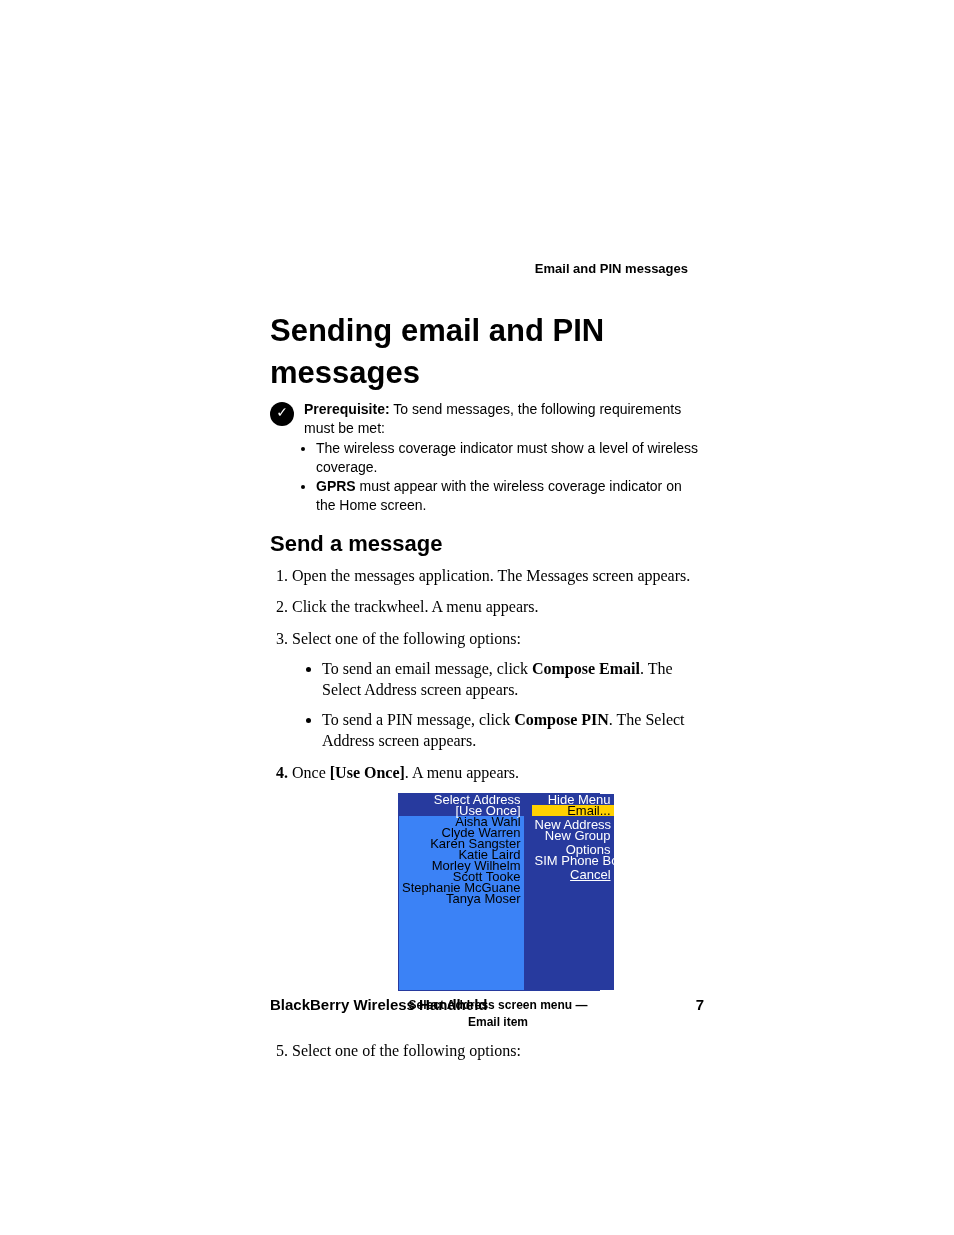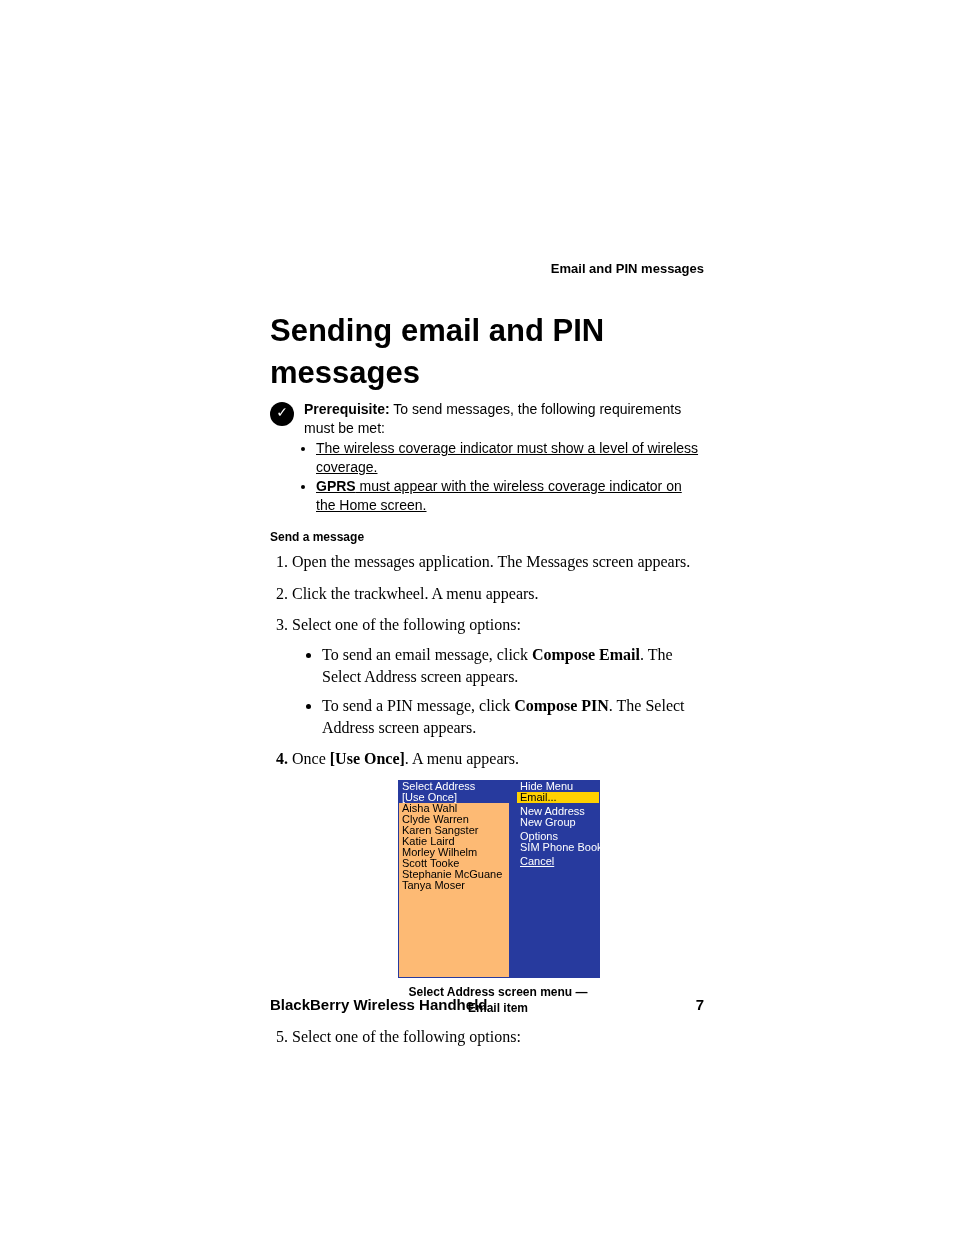--- a/index.html
+++ b/index.html
@@ -15,21 +15,21 @@
     height: 1235px;
     margin: 0 auto;
     padding: 250px 250px 60px 270px;
     position: relative;
     font-size: 16px;
     line-height: 1.35;
   }
   .running-head {
     position: absolute;
     top: 260px;
-    right: 250px;
+    right: 266px;
     font-family: Arial, Helvetica, sans-serif;
     font-weight: 700;
     font-size: 13px;
   }
   h1.title {
     font-family: Arial, Helvetica, sans-serif;
     font-weight: 800;
     font-size: 31px;
     margin: 60px 0 6px 0;
   }
@@ -56,26 +56,25 @@
     font-size: 14px;
     line-height: 1.35;
   }
   .prereq-text .label {
     font-weight: 700;
   }
   .prereq-text ul {
     margin: 2px 0 0 0;
     padding-left: 12px;
     list-style: disc;
-    text-decoration: underline;
   }
   h2.subtitle {
     font-family: Arial, Helvetica, sans-serif;
     font-weight: 800;
-    font-size: 12px;
+    font-size: 22px;
     margin: 12px 0 6px 0;
   }
   ol.steps {
     margin: 0 0 0 0;
     padding-left: 22px;
   }
   ol.steps > li {
     margin-bottom: 10px;
   }
   ol.steps > li.bold-number::marker {
@@ -94,27 +93,28 @@
 
   
   .device-figure {
     margin: 10px auto 4px auto;
     width: 200px;
   }
   .device {
     width: 200px;
     height: 196px;
     border: 1px solid #273a9e;
-    background: #fdba74;
+    background: #3b82f6;
     font-family: Tahoma, Arial, sans-serif;
-    font-size: 11px;
+    font-size: 13px;
     line-height: 11px;
     color: #000;
     display: flex;
     flex-direction: column;
+    text-align: right;
   }
   .device .dev-body {
     display: flex;
     flex: 1 1 auto;
   }
   .device .col-left {
     flex: 1 1 auto;
   }
   .device .col-right {
     width: 82px;

